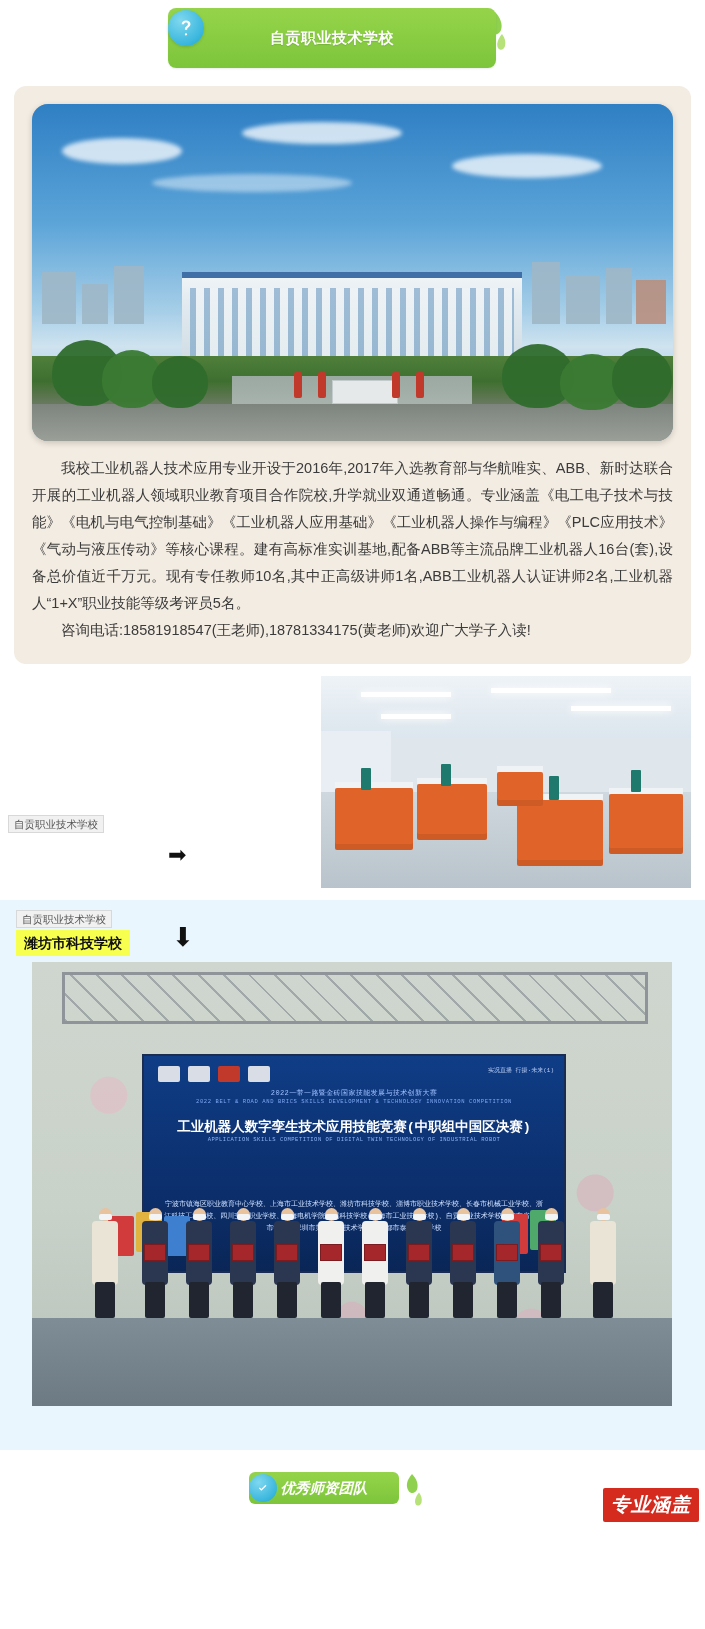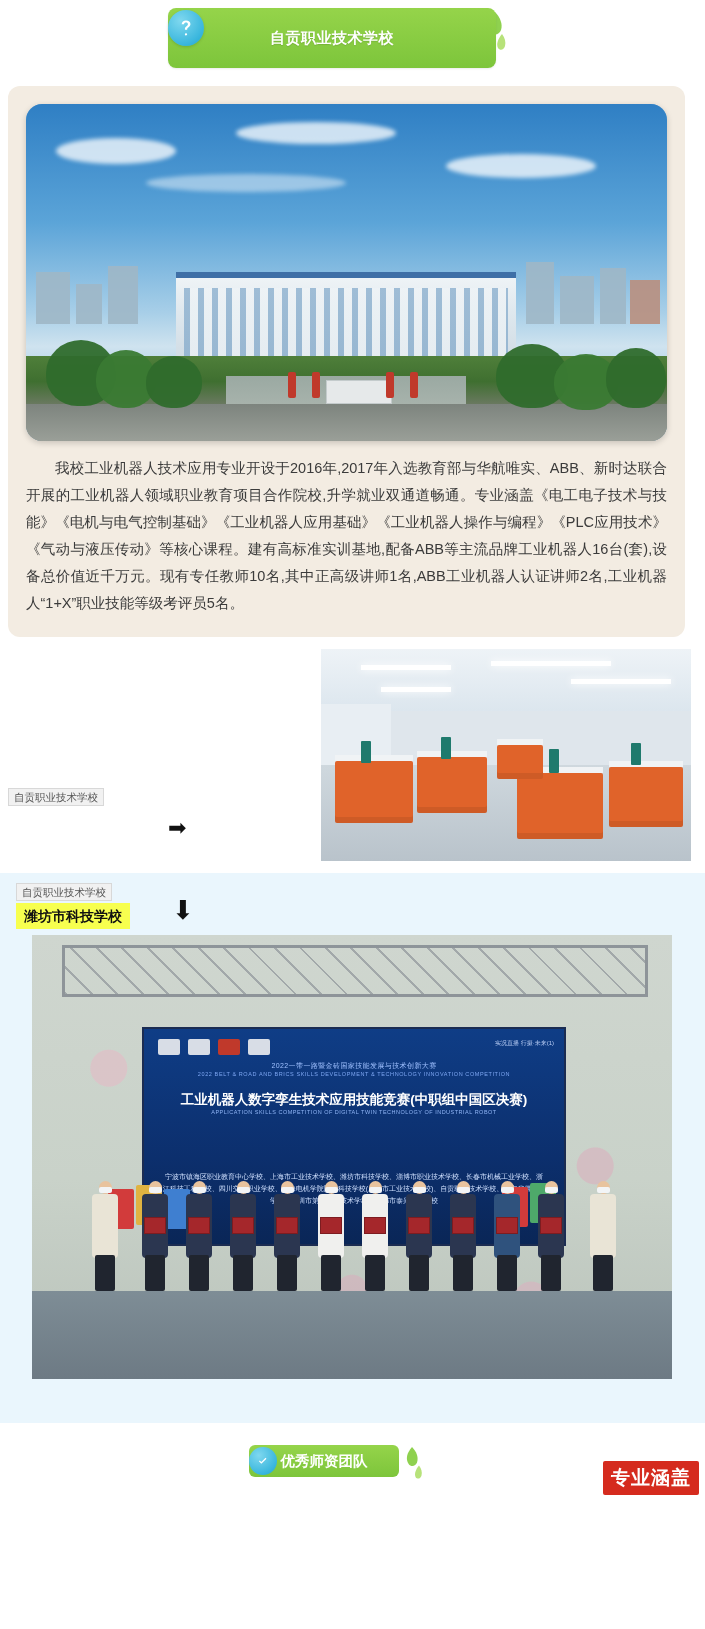--- a/index.html
+++ b/index.html
@@ -30,21 +30,21 @@
     display:flex;align-items:center;justify-content:center;
     box-shadow:0 1px 3px rgba(0,0,0,.15);
   }
   .banner-badge svg{width:20px;height:20px;}
   .leaf{position:absolute;}
   .leaf-a{left:487px;top:12px;}
   .leaf-b{left:496px;top:34px;}
 
   
   .card{
-    position:relative;margin:0 8px;background:#f3ece2;border-radius:12px;
+    position:relative;margin:0 14px;background:#f3ece2;border-radius:12px;
     padding:18px 18px 20px 18px;box-sizing:border-box;width:677px;
   }
   .photo-frame{
     width:641px;height:337px;border-radius:16px;overflow:hidden;position:relative;
     background:#9ec6e4;box-shadow:0 2px 6px rgba(0,0,0,.18);
   }
   
   .sky{position:absolute;inset:0;background:linear-gradient(180deg,#2f7fc4 0%,#5ba4d8 35%,#a8cfe8 62%,#cfe3ef 72%,#b9d7ea 78%);}
   .cloud{position:absolute;background:rgba(255,255,255,.75);border-radius:50%;filter:blur(2px);}
   .c1{left:30px;top:34px;width:120px;height:26px;}
@@ -116,20 +116,21 @@
       radial-gradient(circle at 88% 52%,#dcaebe 0 18px,transparent 19px),
       radial-gradient(circle at 50% 80%,#d9adbd 0 15px,transparent 16px),
       radial-gradient(circle at 78% 82%,#dcb0c0 0 17px,transparent 18px);
   }
   .truss{position:absolute;left:30px;top:10px;width:580px;height:46px;border:3px solid #7f858d;opacity:.8;}
   .truss:before{content:"";position:absolute;inset:0;background:repeating-linear-gradient(45deg,#7f858d 0 2px,transparent 2px 18px);opacity:.7;}
   .screen{
     position:absolute;left:110px;top:92px;width:420px;height:215px;
     background:linear-gradient(180deg,#0f3d86 0%,#0c2f6d 60%,#0a2657 100%);
     border:2px solid #1b2c52;
+    font-family:Liberation Mono, monospace;
   }
   .scr-top{position:absolute;left:14px;top:10px;display:flex;gap:8px;}
   .scr-badge{width:22px;height:16px;background:#d8dde6;border-radius:2px;}
   .scr-badge.red{background:#c0392b;}
   .scr-line{position:absolute;left:0;right:0;text-align:center;color:#dbe6ff;}
   .scr-l1{top:32px;font-size:7px;letter-spacing:.4px;color:#9fc0ff;}
   .scr-l2{top:42px;font-size:5.5px;letter-spacing:.6px;color:#7da6f2;}
   .scr-l3{top:62px;font-size:13.5px;font-weight:bold;color:#ffffff;}
   .scr-l4{top:80px;font-size:5.5px;letter-spacing:.5px;color:#8fb4f5;}
   .scr-l5{top:104px;font-size:21px;font-weight:bold;color:#ffe14a;letter-spacing:2px;}
@@ -138,21 +139,21 @@
   .stage{position:absolute;left:0;right:0;top:356px;height:88px;background:linear-gradient(180deg,#7e8d96 0%,#6d7a84 100%);}
   .person{position:absolute;bottom:88px;width:30px;height:110px;}
   .p-head{position:absolute;left:9px;top:0;width:13px;height:13px;border-radius:50%;background:#e8c39e;}
   .p-mask{position:absolute;left:9px;top:6px;width:13px;height:6px;border-radius:2px;background:#f2f4f6;}
   .p-body{position:absolute;left:2px;top:13px;width:26px;height:64px;border-radius:4px;background:#2b3650;}
   .p-legs{position:absolute;left:5px;top:74px;width:20px;height:36px;background:#20252f;border-radius:2px;}
   .p-cert{position:absolute;left:4px;top:36px;width:20px;height:15px;background:#a5272b;border:1px solid #7d1c20;}
   .flag{position:absolute;width:26px;height:40px;border-radius:2px;}
 
   
-  .footer{position:relative;height:76px;background:#ffffff;}
+  .footer{position:relative;height:76px;background:#ffffff;font-style:italic;}
   .footer-pill{
     position:absolute;left:249px;top:22px;width:150px;height:32px;border-radius:6px;
     background:linear-gradient(180deg,#95d44a 0%,#7dc53b 100%);
     display:flex;align-items:center;justify-content:center;
   }
   .footer-pill span{color:#fff;font-size:14.5px;font-weight:bold;}
   .footer-badge{
     position:absolute;left:249px;top:24px;width:28px;height:28px;border-radius:50%;
     background:radial-gradient(circle at 35% 30%,#7fd8ef 0%,#39b6dd 70%,#1ea2ce 100%);
     display:flex;align-items:center;justify-content:center;
@@ -213,20 +214,21 @@
       <div class="tree" style="left:20px;top:236px;width:70px;height:66px;"></div>
       <div class="tree" style="left:70px;top:246px;width:60px;height:58px;background:#3a7a33;"></div>
       <div class="tree" style="left:120px;top:252px;width:56px;height:52px;"></div>
       <div class="tree" style="left:470px;top:240px;width:72px;height:64px;"></div>
       <div class="tree" style="left:528px;top:250px;width:64px;height:56px;background:#3a7a33;"></div>
       <div class="tree" style="left:580px;top:244px;width:60px;height:60px;"></div>
     </div>
 
     <div class="body-text">
       <p>我校工业机器人技术应用专业开设于2016年,2017年入选教育部与华航唯实、ABB、新时达联合开展的工业机器人领域职业教育项目合作院校,升学就业双通道畅通。专业涵盖《电工电子技术与技能》《电机与电气控制基础》《工业机器人应用基础》《工业机器人操作与编程》《PLC应用技术》《气动与液压传动》等核心课程。建有高标准实训基地,配备ABB等主流品牌工业机器人16台(套),设备总价值近千万元。现有专任教师10名,其中正高级讲师1名,ABB工业机器人认证讲师2名,工业机器人“1+X”职业技能等级考评员5名。</p>
+      <p>咨询电话:18581918547(王老师),18781334175(黄老师)欢迎广大学子入读!</p>
     </div>
   </div>
 
   <div class="lab-wrap">
     <div class="lab-photo">
       <div class="lab-ceiling"></div>
       <div class="lab-lamp" style="left:40px;top:16px;width:90px;"></div>
       <div class="lab-lamp" style="left:170px;top:12px;width:120px;"></div>
       <div class="lab-lamp" style="left:250px;top:30px;width:100px;"></div>
       <div class="lab-lamp" style="left:60px;top:38px;width:70px;"></div>

